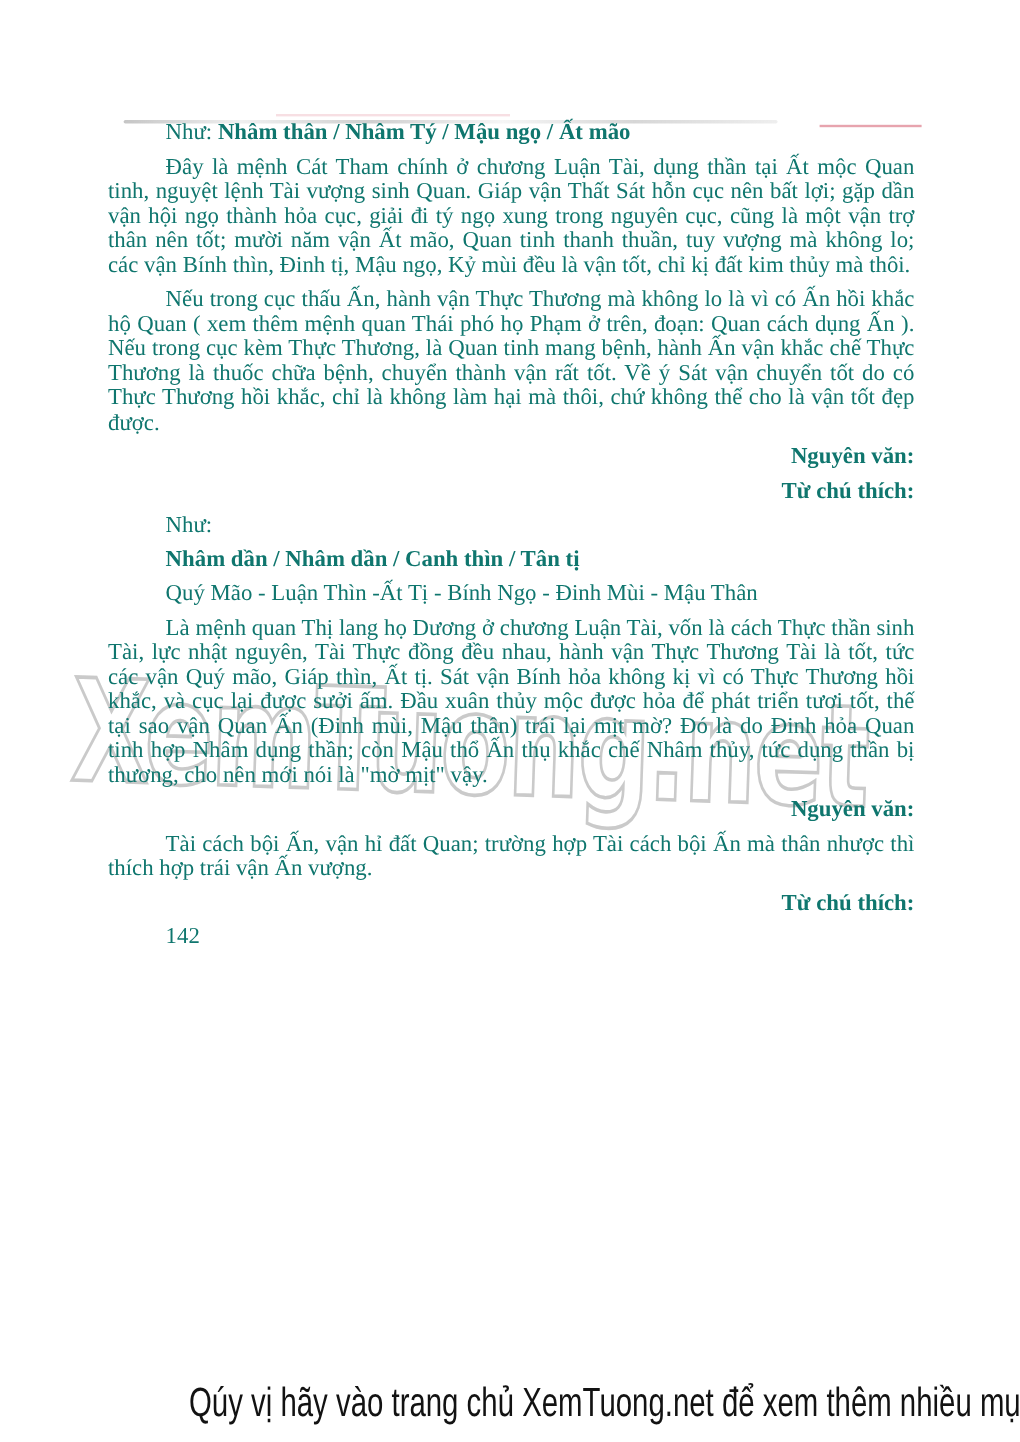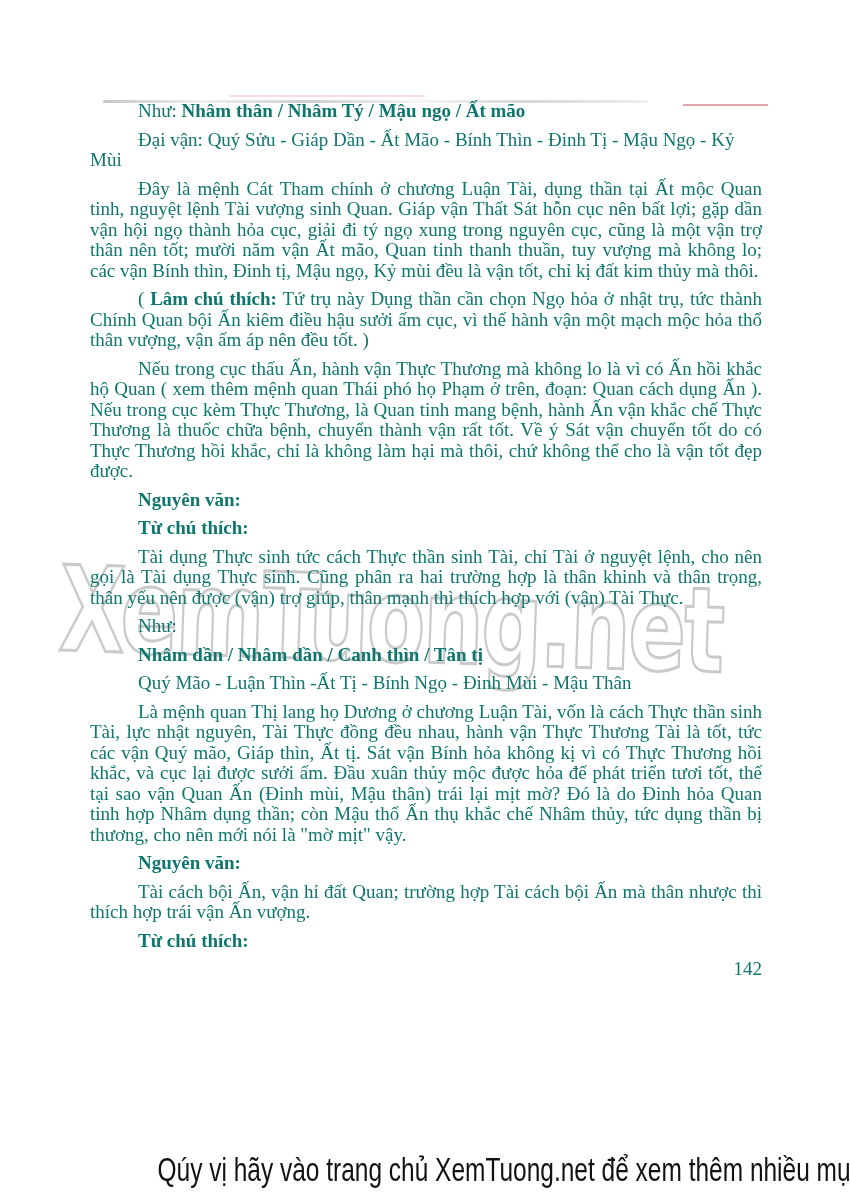--- a/index.html
+++ b/index.html
@@ -49,23 +49,23 @@
   .page-content {
     position: absolute; left: 90px; top: 101px;
     width: 672px; z-index: 1;
     font-size: 19px; line-height: 20.5px;
     color: #0f766e;
     text-align: justify;
     font-family: Liberation Serif, serif;
   }
   .page-content p { margin: 0 0 8px 0; text-indent: 48px; }
   .b { font-weight: bold; }
-  .heading { font-weight: bold; text-align: left; }
+  .heading { font-weight: bold; text-align: right; }
   .single { text-align: left; }
-  .page-number { text-align: right; text-indent: 0; margin-top: 0; }
+  .page-number { text-align: left; text-indent: 0; margin-top: 0; }
 
   .footer {
     position: absolute; left: 0; top: 1150px;
     width: 850px; z-index: 1;
     text-align: center;
   }
   .footer span {
     display: inline-block;
     font-family: "Liberation Sans", sans-serif;
     font-size: 34px;
@@ -80,34 +80,31 @@
 
 <div class="smudge"></div>
 <div class="pink-faint" style="background: rgb(231, 164, 174);"></div>
 <div class="pink-line" style="background: rgb(231, 164, 174);"></div>
 
 <div class="watermark" style="-webkit-text-stroke: 3px rgb(197, 197, 197);">XemTuong.net</div>
 
 <div class="page-content">
   <p class="single"><span>Như: </span><span class="b">Nhâm thân / Nhâm Tý / Mậu ngọ / Ất mão</span></p>
 
-  <p class="single">Đại vận: Quý Sửu - Giáp Dần - Ất Mão - Bính Thìn - Đinh Tị - Mậu Ngọ - Kỷ Mùi</p>
 
   <p>Đây là mệnh Cát Tham chính ở chương Luận Tài, dụng thần tại Ất mộc Quan tinh, nguyệt lệnh Tài vượng sinh Quan. Giáp vận Thất Sát hỗn cục nên bất lợi; gặp dần vận hội ngọ thành hỏa cục, giải đi tý ngọ xung trong nguyên cục, cũng là một vận trợ thân nên tốt; mười năm vận Ất mão, Quan tinh thanh thuần, tuy vượng mà không lo; các vận Bính thìn, Đinh tị, Mậu ngọ, Kỷ mùi đều là vận tốt, chỉ kị đất kim thủy mà thôi.</p>
 
-  <p><span>( </span><span class="b">Lâm chú thích:</span><span> Tứ trụ này Dụng thần cần chọn Ngọ hỏa ở nhật trụ, tức thành Chính Quan bội Ấn kiêm điều hậu sưởi ấm cục, vì thế hành vận một mạch mộc hỏa thổ thân vượng, vận ấm áp nên đều tốt. )</span></p>
 
   <p>Nếu trong cục thấu Ấn, hành vận Thực Thương mà không lo là vì có Ấn hồi khắc hộ Quan ( xem thêm mệnh quan Thái phó họ Phạm ở trên, đoạn: Quan cách dụng Ấn ). Nếu trong cục kèm Thực Thương, là Quan tinh mang bệnh, hành Ấn vận khắc chế Thực Thương là thuốc chữa bệnh, chuyển thành vận rất tốt. Về ý Sát vận chuyển tốt do có Thực Thương hồi khắc, chỉ là không làm hại mà thôi, chứ không thể cho là vận tốt đẹp được.</p>
 
   <p class="heading">Nguyên văn:</p>
 
 
   <p class="heading">Từ chú thích:</p>
 
-  <p>Tài dụng Thực sinh tức cách Thực thần sinh Tài, chỉ Tài ở nguyệt lệnh, cho nên gọi là Tài dụng Thực sinh. Cũng phân ra hai trường hợp là thân khinh và thân trọng, thân yếu nên được (vận) trợ giúp, thân mạnh thì thích hợp với (vận) Tài Thực.</p>
 
   <p class="single">Như:</p>
 
   <p class="single b">Nhâm dần / Nhâm dần / Canh thìn / Tân tị</p>
 
   <p class="single">Quý Mão - Luận Thìn -Ất Tị - Bính Ngọ - Đinh Mùi - Mậu Thân</p>
 
   <p>Là mệnh quan Thị lang họ Dương ở chương Luận Tài, vốn là cách Thực thần sinh Tài, lực nhật nguyên, Tài Thực đồng đều nhau, hành vận Thực Thương Tài là tốt, tức các vận Quý mão, Giáp thìn, Ất tị. Sát vận Bính hỏa không kị vì có Thực Thương hồi khắc, và cục lại được sưởi ấm. Đầu xuân thủy mộc được hỏa để phát triển tươi tốt, thế tại sao vận Quan Ấn (Đinh mùi, Mậu thân) trái lại mịt mờ? Đó là do Đinh hỏa Quan tinh hợp Nhâm dụng thần; còn Mậu thổ Ấn thụ khắc chế Nhâm thủy, tức dụng thần bị thương, cho nên mới nói là "mờ mịt" vậy.</p>
 
   <p class="heading">Nguyên văn:</p>

